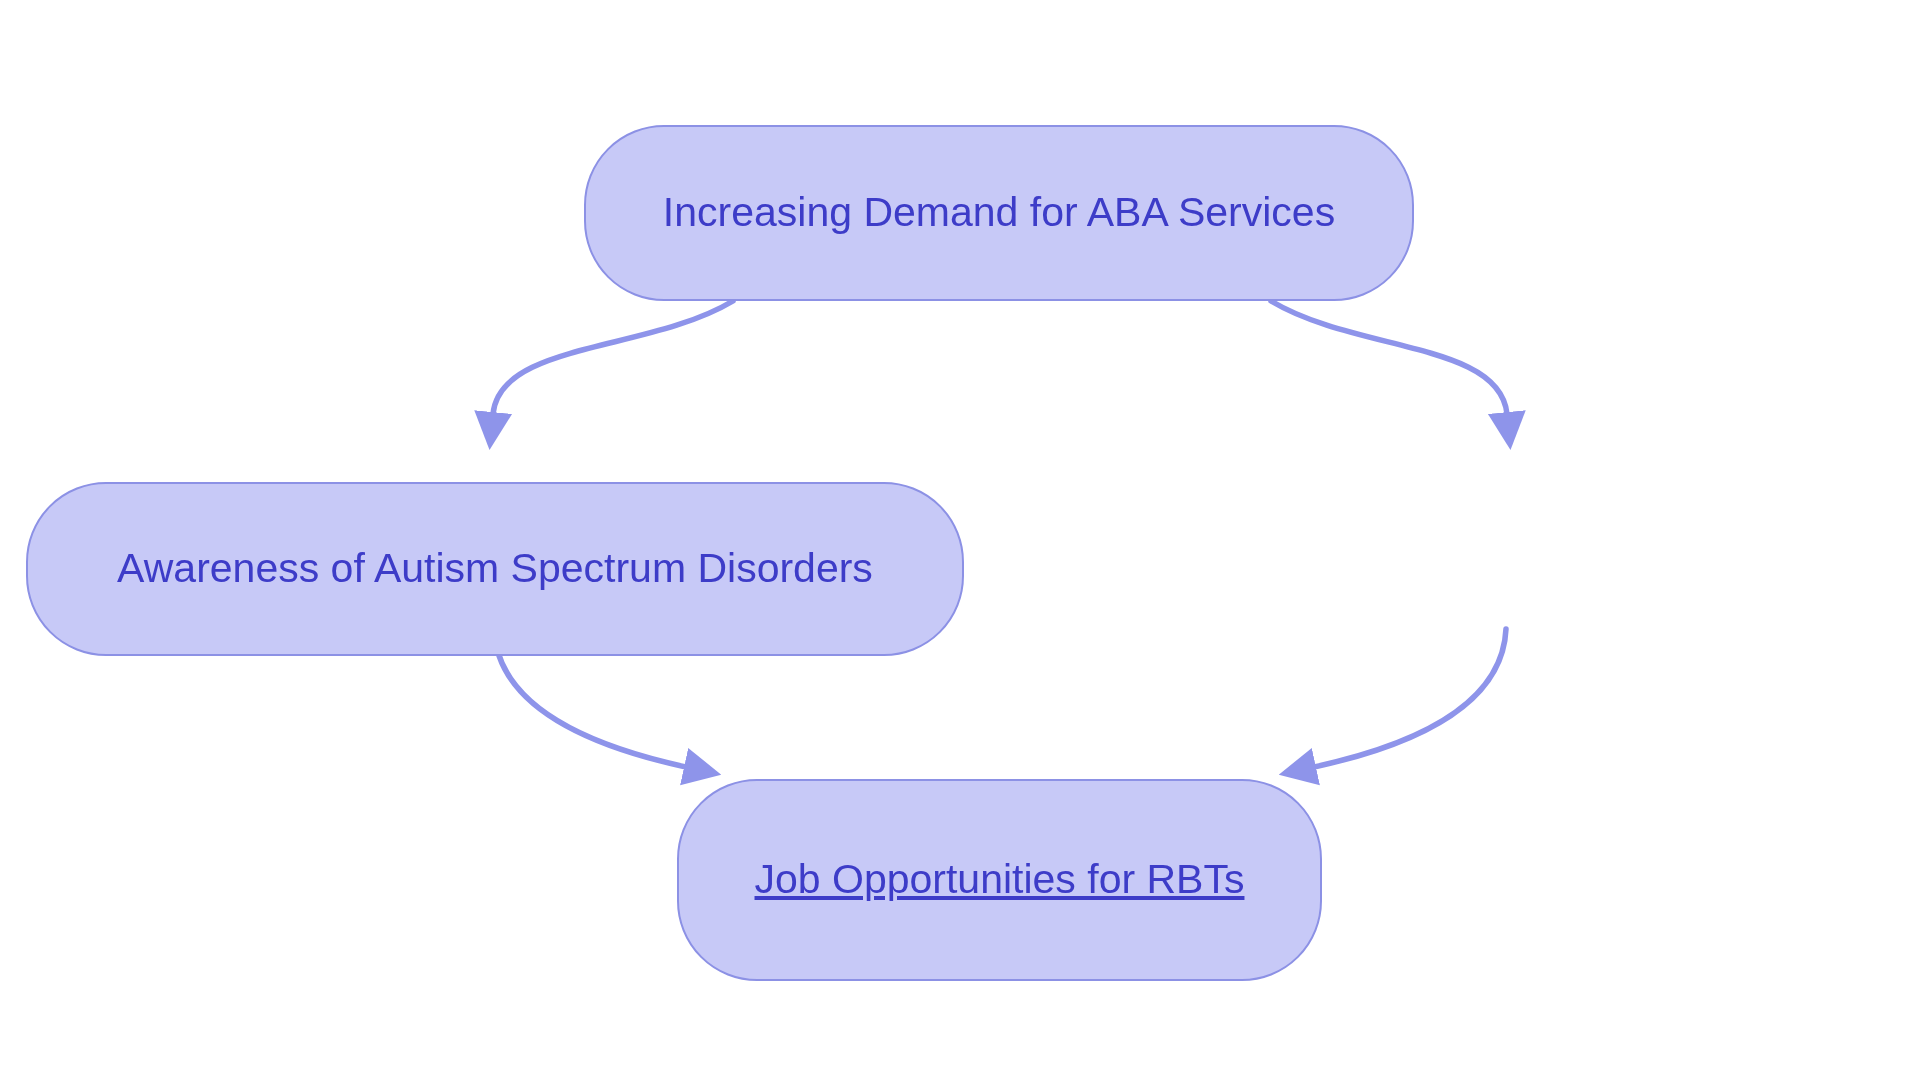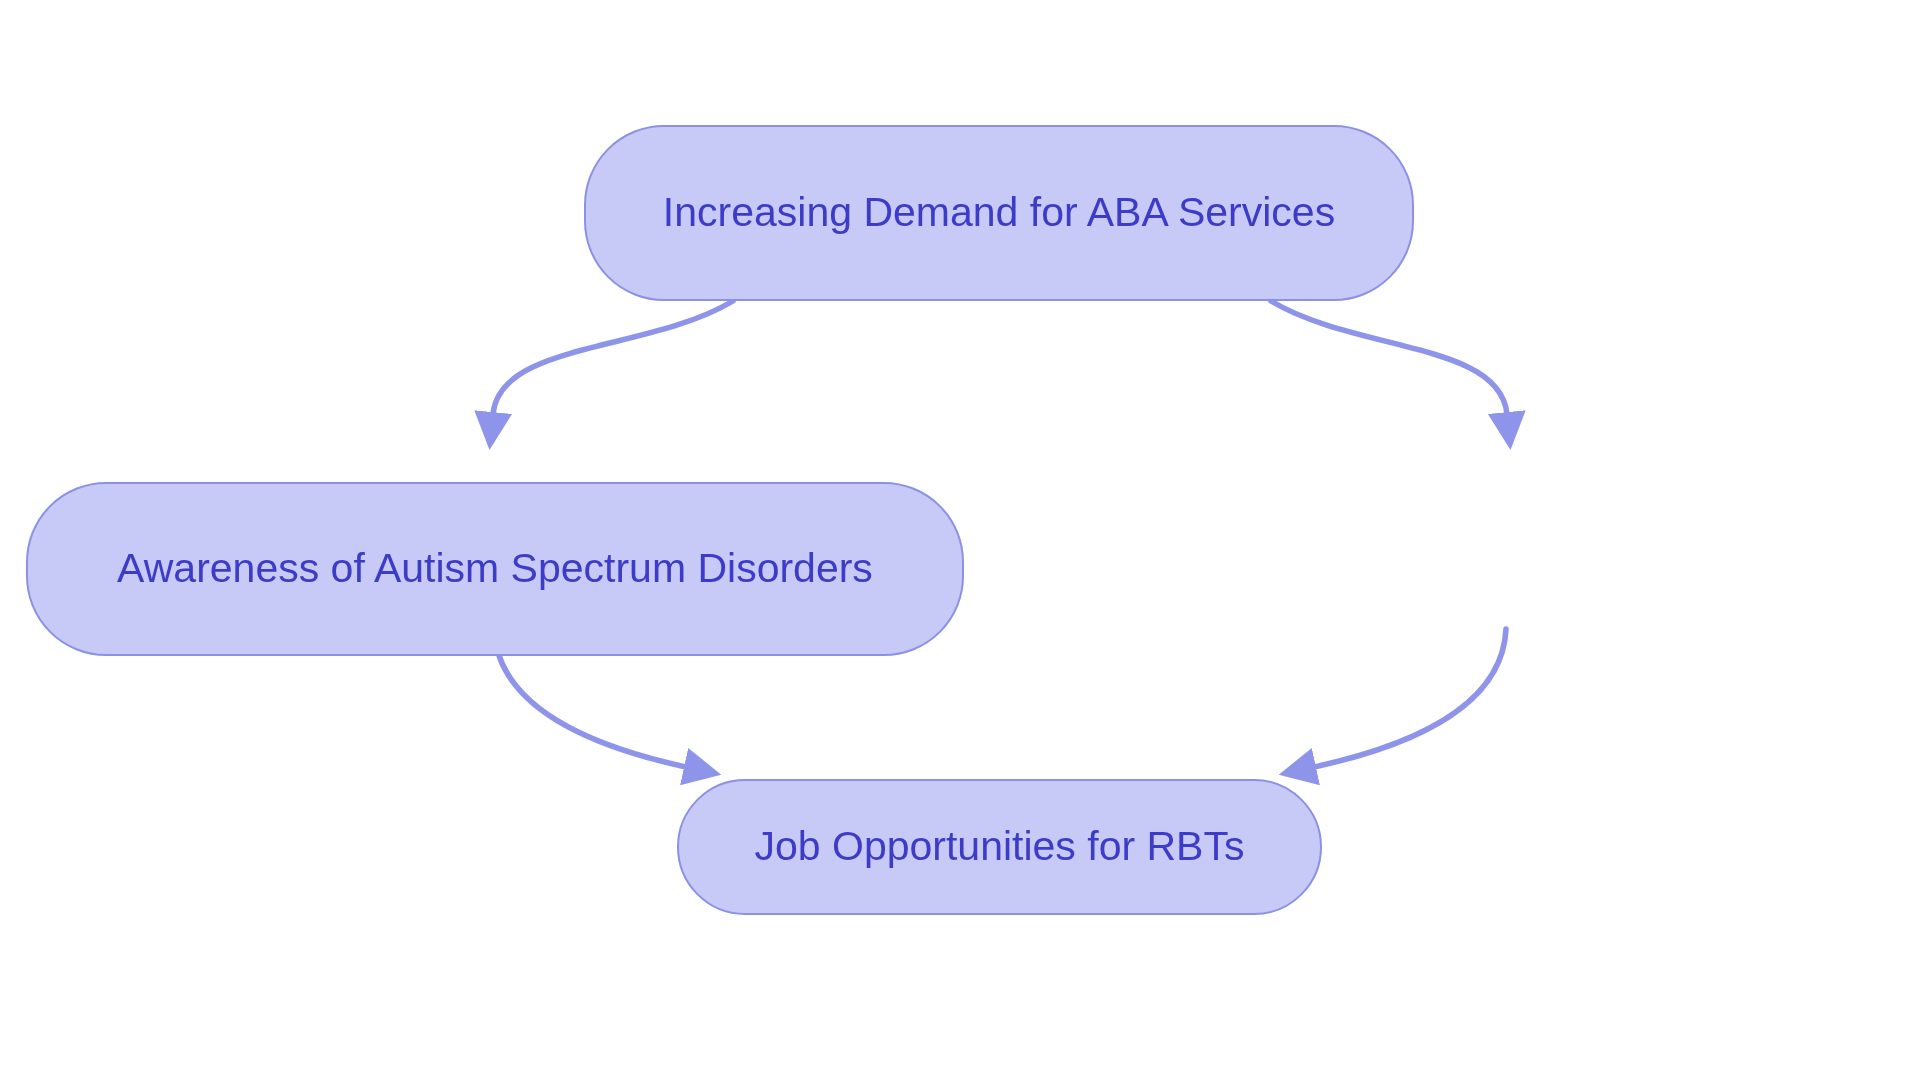--- a/index.html
+++ b/index.html
@@ -34,21 +34,21 @@
     justify-content: center;
     text-align: center;
     color: #3d3cc8;
     font-size: 41px;
     line-height: 1.15;
     padding: 17px 30px;
   }
   .node-demand    { left: 584px;  top: 125px; width: 830px; height: 176px; }
   .node-awareness { left: 26px;   top: 454px; width: 938px; height: 174px; margin-top: 28px; }
   .node-insurance { left: 1117px; top: 454px; width: 778px; height: 174px; }
-  .node-jobs      { left: 677px;  top: 779px; width: 645px; height: 136px; }
+  .node-jobs      { left: 677px;  top: 779px; width: 645px; height: 202px; text-decoration: underline; }
   .edge {
     fill: none;
     stroke: #8e94ea;
     stroke-width: 5.5px;
     stroke-linecap: round;
   }
 </style>
 </head>
 <body>
 

